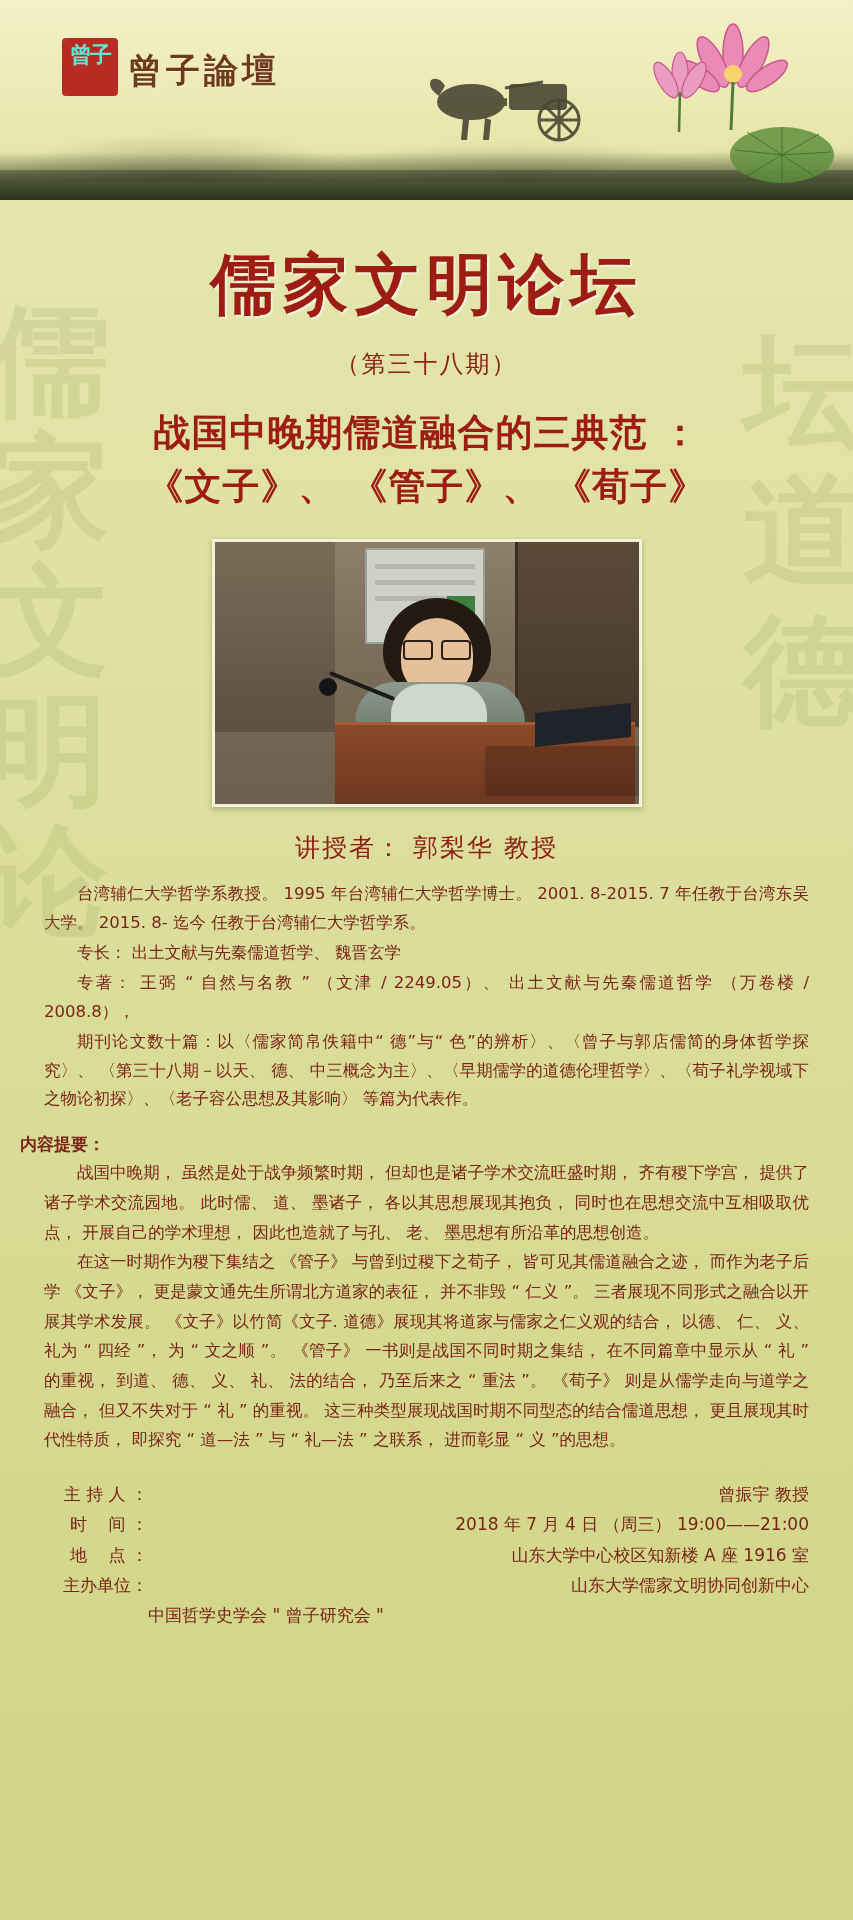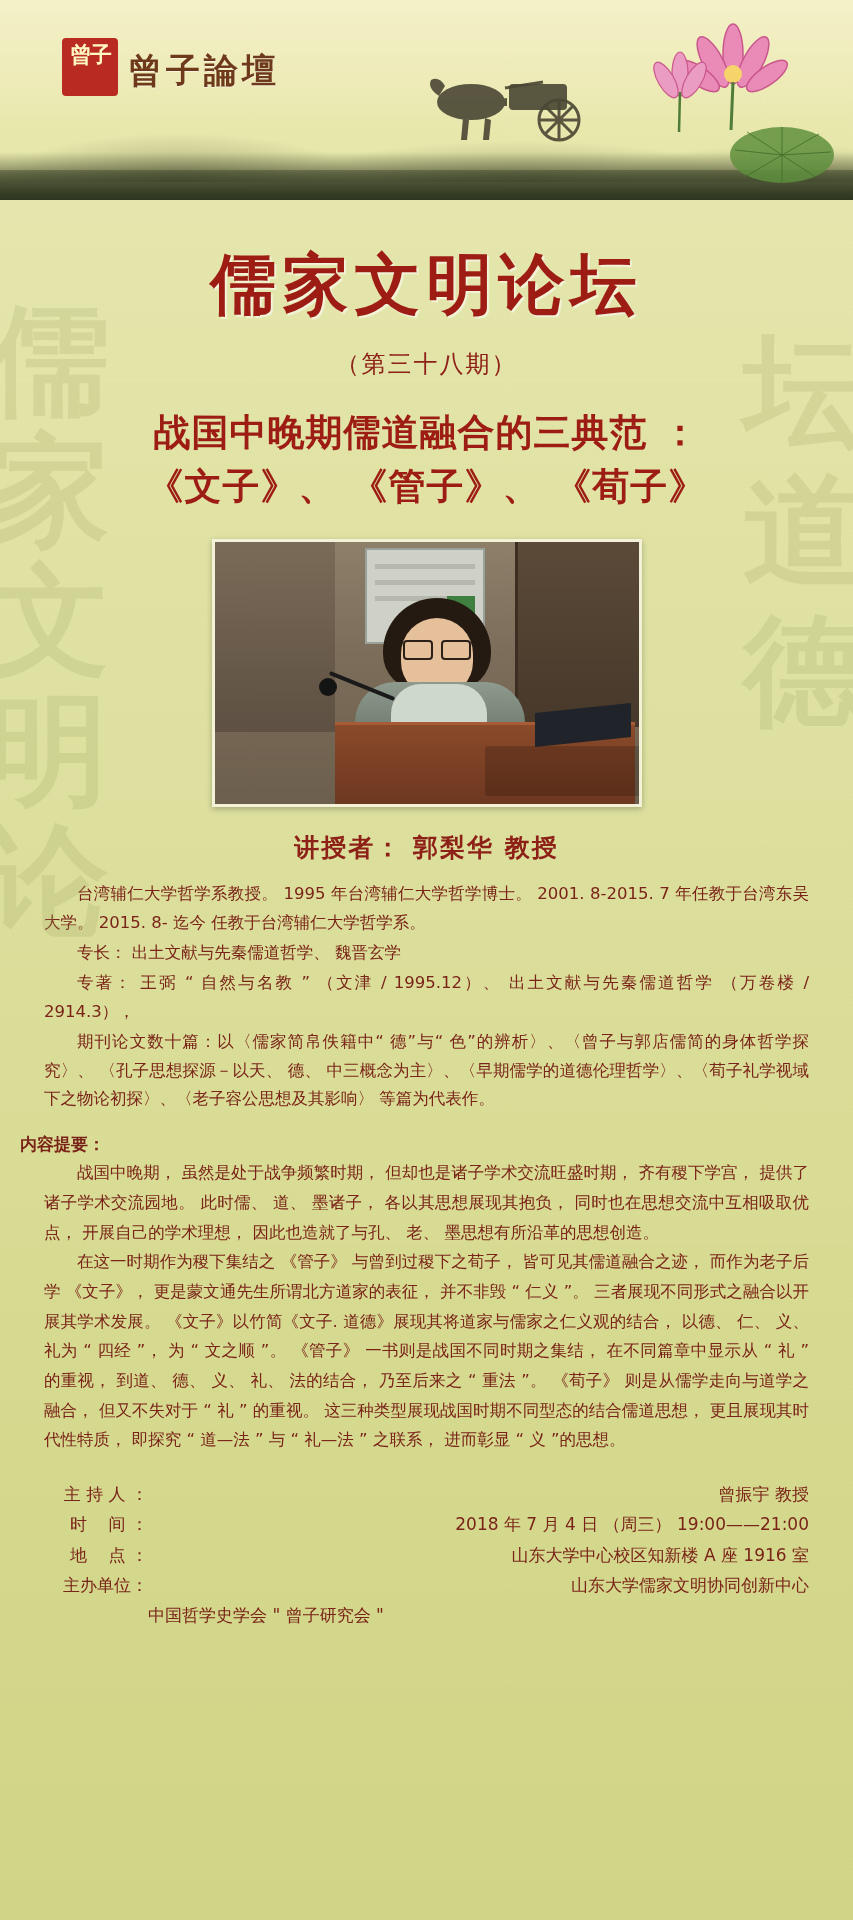--- a/index.html
+++ b/index.html
@@ -66,21 +66,21 @@
     position: absolute;
     left: 0; right: 0; bottom: 0; height: 30px;
     background: linear-gradient(180deg, rgba(40,50,25,0.35), rgba(30,40,20,0.75));
   }
   .seal {
     position: absolute;
     left: 62px; top: 38px;
     width: 56px; height: 58px;
     background: #b92b22;
     border-radius: 4px;
-    color: #fef9c3;
+    color: #5eead4;
     font-family: "DejaVu Serif", "Liberation Serif", serif;
     font-size: 22px;
     font-weight: bold;
     line-height: 1.05;
     text-align: center;
     padding-top: 5px;
     letter-spacing: -2px;
   }
   .logo-text {
     position: absolute;
@@ -212,21 +212,21 @@
     position: absolute; right: 8px; bottom: 62px; width: 96px; height: 34px;
     background: #20242a; transform: skewY(-6deg);
   }
 
   
   .speaker-line {
     margin-top: 24px;
     text-align: center;
     font-family: "DejaVu Serif", "Liberation Serif", serif;
     font-size: 25px;
-    font-weight: bold;
+    font-weight: normal;
     color: #8d2017;
     letter-spacing: 2px;
   }
 
   
   .body-text {
     margin: 16px 44px 0 44px;
     font-family: "DejaVu Sans", "Liberation Sans", sans-serif;
     font-size: 16.5px;
     line-height: 1.72;
@@ -364,22 +364,22 @@
     <div class="ph-mic"></div>
     <div class="ph-mic-head"></div>
     <div class="ph-laptop"></div>
   </div>
 
   <div class="speaker-line">讲授者： 郭梨华 教授</div>
 
   <div class="body-text">
     <p class="indent">台湾辅仁大学哲学系教授。 1995 年台湾辅仁大学哲学博士。 2001. 8-2015. 7 年任教于台湾东吴大学。 2015. 8- 迄今 任教于台湾辅仁大学哲学系。</p>
     <p class="indent">专长： 出土文献与先秦儒道哲学、 魏晋玄学</p>
-    <p class="indent">专著： 王弼 “ 自然与名教 ” （文津 / 1995.12）、 出土文献与先秦儒道哲学 （万卷楼 / 2914.3），</p>
-    <p class="indent">期刊论文数十篇：以〈儒家简帛佚籍中“ 德”与“ 色”的辨析〉、〈曾子与郭店儒简的身体哲学探究〉、 〈孔子思想探源－以天、 德、 中三概念为主〉、〈早期儒学的道德伦理哲学〉、〈荀子礼学视域下之物论初探〉、〈老子容公思想及其影响〉 等篇为代表作。</p>
+    <p class="indent">专著： 王弼 “ 自然与名教 ” （文津 / 2249.05）、 出土文献与先秦儒道哲学 （万卷楼 / 2008.8），</p>
+    <p class="indent">期刊论文数十篇：以〈儒家简帛佚籍中“ 德”与“ 色”的辨析〉、〈曾子与郭店儒简的身体哲学探究〉、 〈第三十八期－以天、 德、 中三概念为主〉、〈早期儒学的道德伦理哲学〉、〈荀子礼学视域下之物论初探〉、〈老子容公思想及其影响〉 等篇为代表作。</p>
   </div>
 
   <div class="section-head">内容提要：</div>
   <div class="summary">
     <p>战国中晚期， 虽然是处于战争频繁时期， 但却也是诸子学术交流旺盛时期， 齐有稷下学宫， 提供了诸子学术交流园地。 此时儒、 道、 墨诸子， 各以其思想展现其抱负， 同时也在思想交流中互相吸取优点， 开展自己的学术理想， 因此也造就了与孔、 老、 墨思想有所沿革的思想创造。</p>
     <p>在这一时期作为稷下集结之 《管子》 与曾到过稷下之荀子， 皆可见其儒道融合之迹， 而作为老子后学 《文子》， 更是蒙文通先生所谓北方道家的表征， 并不非毁 “ 仁义 ”。 三者展现不同形式之融合以开展其学术发展。 《文子》以竹简《文子. 道德》展现其将道家与儒家之仁义观的结合， 以德、 仁、 义、 礼为 “ 四经 ”， 为 “ 文之顺 ”。 《管子》 一书则是战国不同时期之集结， 在不同篇章中显示从 “ 礼 ” 的重视， 到道、 德、 义、 礼、 法的结合， 乃至后来之 “ 重法 ”。 《荀子》 则是从儒学走向与道学之融合， 但又不失对于 “ 礼 ” 的重视。 这三种类型展现战国时期不同型态的结合儒道思想， 更且展现其时代性特质， 即探究 “ 道—法 ” 与 “ 礼—法 ” 之联系， 进而彰显 “ 义 ”的思想。</p>
   </div>
 
   <div class="info">
     <div class="info-row">

